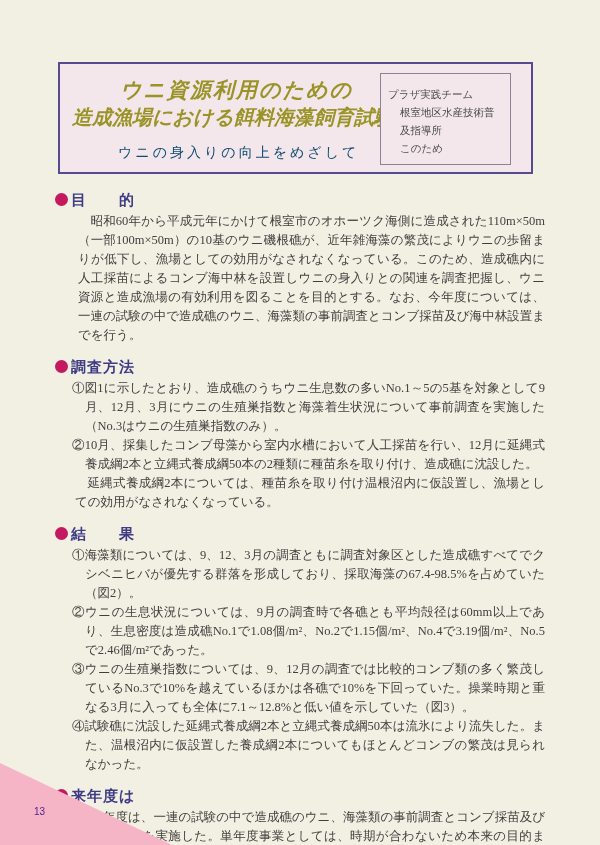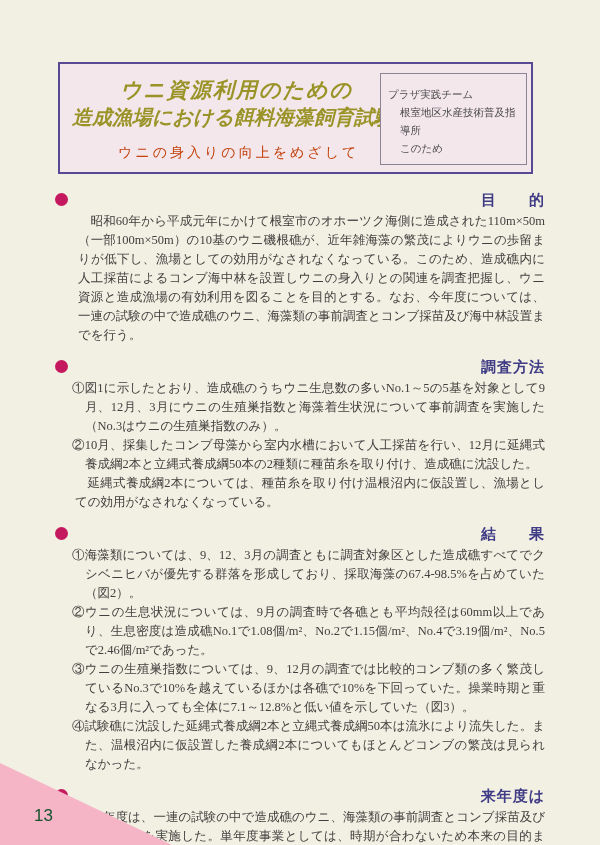--- a/index.html
+++ b/index.html
@@ -21,64 +21,63 @@
     position:absolute;
     font-family:"Liberation Sans","DejaVu Sans",sans-serif;
     font-style:italic;font-weight:bold;
     color:#9a9428;
     white-space:nowrap;
   }
   .title-l1{left:48px;top:12px;font-size:21px;letter-spacing:2px;margin-left:12px;}
   .title-l2{left:12px;top:40px;font-size:20px;letter-spacing:0px;}
   .subtitle{
     position:absolute;left:58px;top:80px;
-    font-size:14px;letter-spacing:3px;color:#c2410c;white-space:nowrap;
+    font-size:14px;letter-spacing:3px;color:#0c4a6e;white-space:nowrap;
   }
   .team-box{
-    position:absolute;left:320px;top:9px;width:147px;height:92px;
+    position:absolute;left:320px;top:9px;width:131px;height:92px;
     border:1px solid #8a8494;
     background:#f4e7ec;
     box-sizing:border-box;
     padding:11px 6px 12px 7px;
     font-size:10.5px;line-height:18px;color:#4a4a4c;
     font-family:"Liberation Sans","DejaVu Sans",sans-serif;
   }
   .team-box .org{padding-left:12px;}
   
   .content{
     position:absolute;left:55px;top:190px;width:490px;
     font-size:12.5px;line-height:19px;
   }
   .sec-head{
     display:flex;align-items:center;
     font-family:"Liberation Sans","DejaVu Sans",sans-serif;
     font-weight:bold;font-size:15px;letter-spacing:1px;
     color:#3f3c85;
     margin:0 0 3px 0;
-    justify-content:space-between;
   }
   .sec-head .bullet{
     width:13px;height:13px;border-radius:50%;
     background:#c5195f;display:inline-block;margin-right:3px;flex:0 0 auto;
   }
   .sec{margin-bottom:11px;}
   .para{margin:0 0 0 23px;text-indent:1em;text-align:justify;}
   .li{margin:0 0 0 17px;padding-left:13px;text-indent:-13px;text-align:justify;}
   .li-note{margin:0 0 0 20px;text-indent:1em;text-align:justify;}
   .sec + .sec{margin-top:12px;}
   
   .corner-triangle{
     position:absolute;left:0;top:763px;width:172px;height:82px;
     background:#f5b5c7;
     clip-path:polygon(0 0,100% 100%,0 100%);
   }
   .page-number{
     position:absolute;left:34px;top:806px;
     font-family:"Liberation Sans","DejaVu Sans",sans-serif;
-    font-size:17px;color:#14532d;
+    font-size:10px;color:#4c1d95;
   }
 </style>
 </head>
 <body>
 
 <div class="page">
 
   <div class="title-box">
     <div class="title-l1">ウニ資源利用のための</div>
     <div class="title-l2">造成漁場における餌料海藻飼育試験</div>

